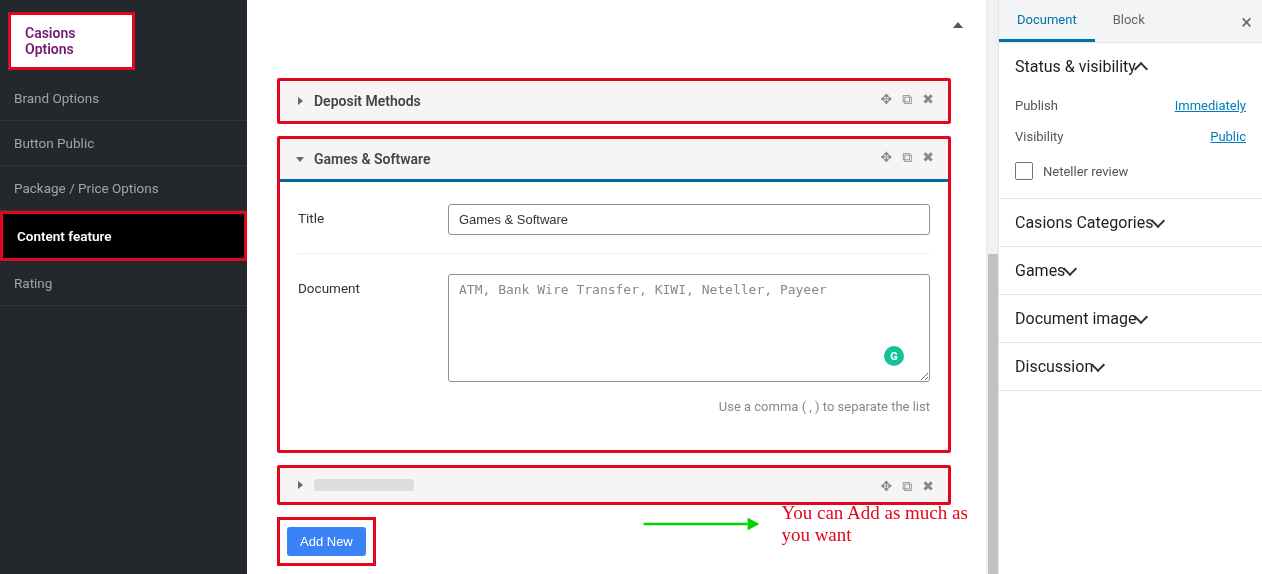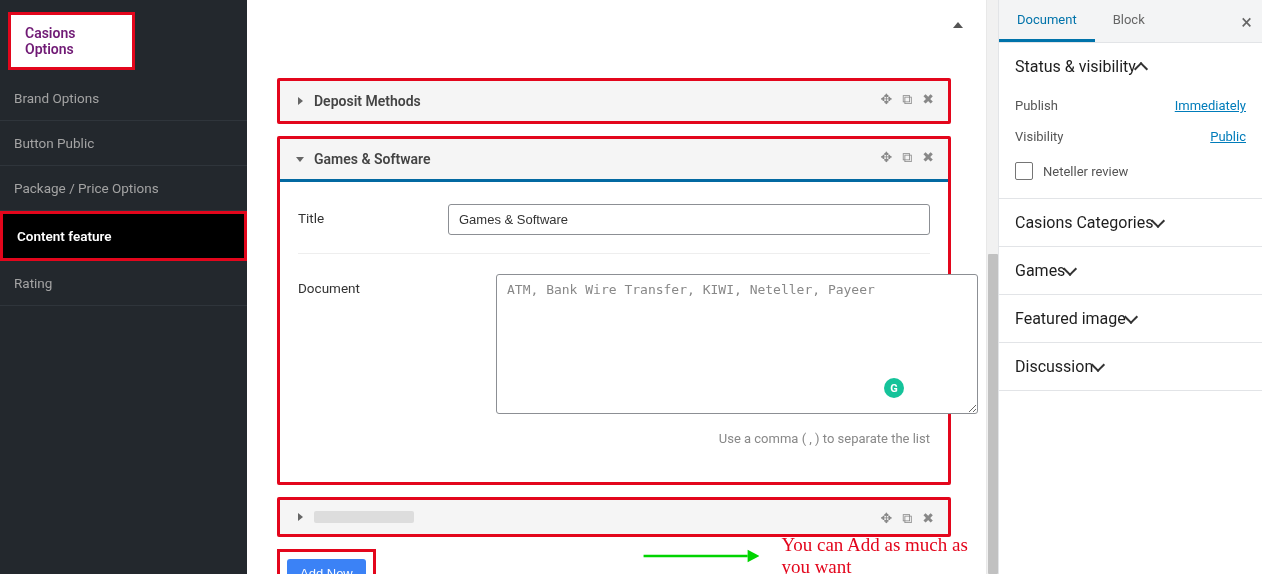--- a/index.html
+++ b/index.html
@@ -159,29 +159,28 @@
       width: 100%;
       padding: 7px 10px;
       border: 1px solid #8c8f94;
       border-radius: 3px;
       font-size: 13px;
       color: #333;
     }
     
     textarea.textarea {
       width: 100%;
-      height: 140px;
+      height: 108px;
       padding: 7px 10px;
       border: 1px solid #8c8f94;
       border-radius: 3px;
       font-size: 13px;
       color: #333;
       resize: vertical;
       position: relative;
-      margin-left: 48px;
     }
     textarea.textarea::placeholder { color: #888; }
     
     .grammarly-badge {
       position: absolute;
       right: 26px;
       bottom: 48px;
       width: 20px; height: 20px;
       background: #15c39a;
       border-radius: 50%;
@@ -496,21 +495,21 @@
 
   <div class="inspect-section">
     <div class="section-header">
       <span>Games</span>
       <span class="section-caret down"></span>
     </div>
   </div>
 
   <div class="inspect-section">
     <div class="section-header">
-      <span>Featured image</span>
+      <span>Document image</span>
       <span class="section-caret down"></span>
     </div>
   </div>
 
   <div class="inspect-section">
     <div class="section-header">
       <span>Discussion</span>
       <span class="section-caret down"></span>
     </div>
   </div>

